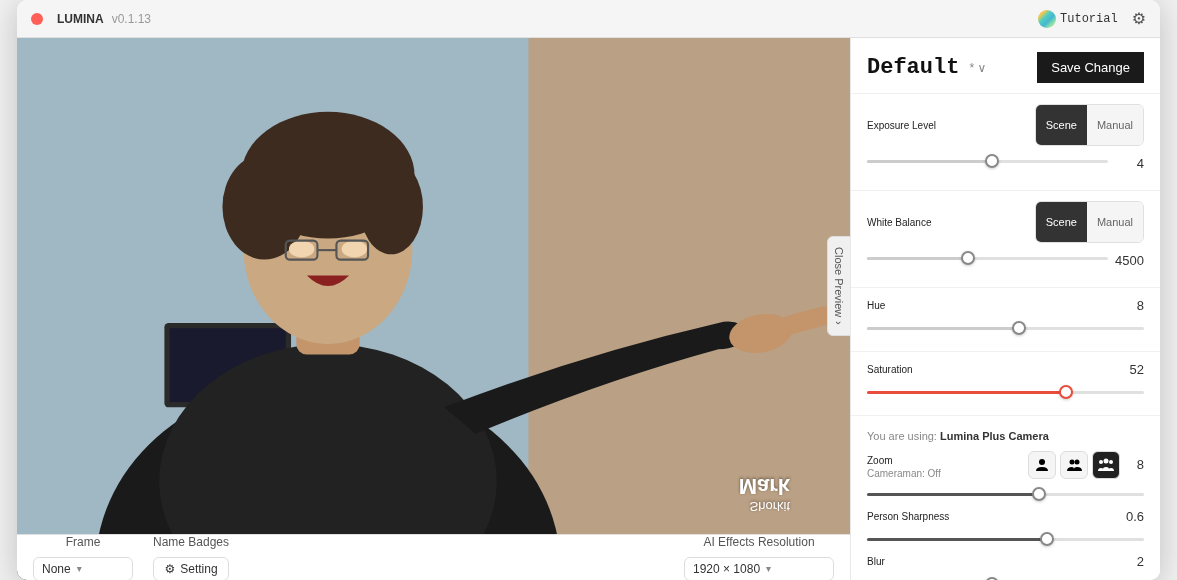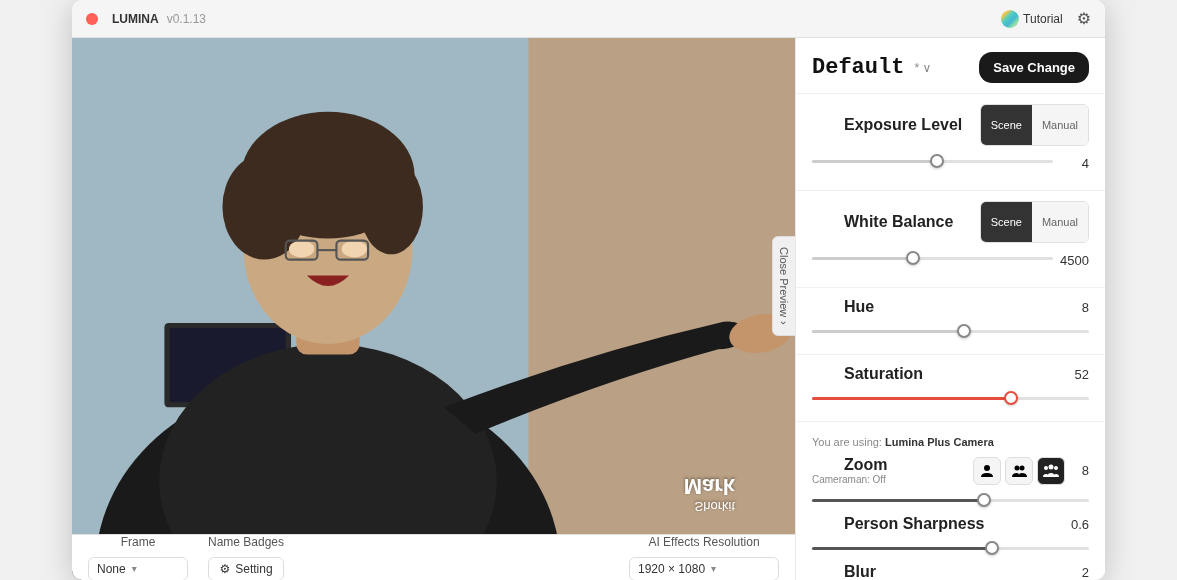--- a/index.html
+++ b/index.html
@@ -5,21 +5,21 @@
     * { box-sizing: border-box; margin: 0; padding: 0; }
     body {
       font-family: -apple-system, BlinkMacSystemFont, 'Segoe UI', sans-serif;
       background: #f0f0f0;
       display: flex;
       justify-content: center;
       align-items: center;
       min-height: 100vh;
     }
     .window {
-      width: 1033px;
+      width: 1143px;
       height: 580px;
       background: #fff;
       border-radius: 10px;
       overflow: hidden;
       box-shadow: 0 4px 30px rgba(0,0,0,0.2);
       display: flex;
       flex-direction: column;
     }
     .titlebar {
       height: 38px;
@@ -52,20 +52,21 @@
       align-items: center;
       gap: 14px;
     }
     .tutorial-btn {
       display: flex;
       align-items: center;
       gap: 4px;
       font-size: 12px;
       color: #333;
       cursor: pointer;
+      font-family: Liberation Mono, monospace;
     }
     .tutorial-icon {
       width: 18px; height: 18px;
       border-radius: 50%;
       background: linear-gradient(135deg, #ff6b35, #f7c948, #4ecdc4, #45b7d1, #96e6a1, #d4a5c9);
       display: flex; align-items: center; justify-content: center;
     }
     .gear-icon {
       font-size: 16px;
       color: #555;
@@ -208,42 +209,41 @@
       color: #888;
       display: flex;
       align-items: center;
       gap: 2px;
     }
     .save-change-btn {
       margin-left: auto;
       background: #1a1a1a;
       color: #fff;
       border: none;
-      border-radius: 13px;
+      border-radius: 0;
       padding: 8px 14px;
       font-size: 13px;
-      font-weight: 700;
+      font-weight: 400;
       cursor: pointer;
       text-align: right;
     }
     .panel-section {
       padding: 10px 16px;
       border-bottom: 1px solid #f0f0f0;
     }
     .section-row {
       display: flex;
       align-items: center;
       margin-bottom: 6px;
     }
     .section-label {
-      font-size: 16px;
-      font-weight: 700;
+      font-size: 10px;
+      font-weight: 400;
       color: #222;
       flex: 1;
-      margin-left: 32px;
     }
     .mode-toggle {
       display: flex;
       border: 1px solid #e0e0e0;
       border-radius: 6px;
       overflow: hidden;
     }
     .mode-btn {
       padding: 14px 10px;
       font-size: 11px;

